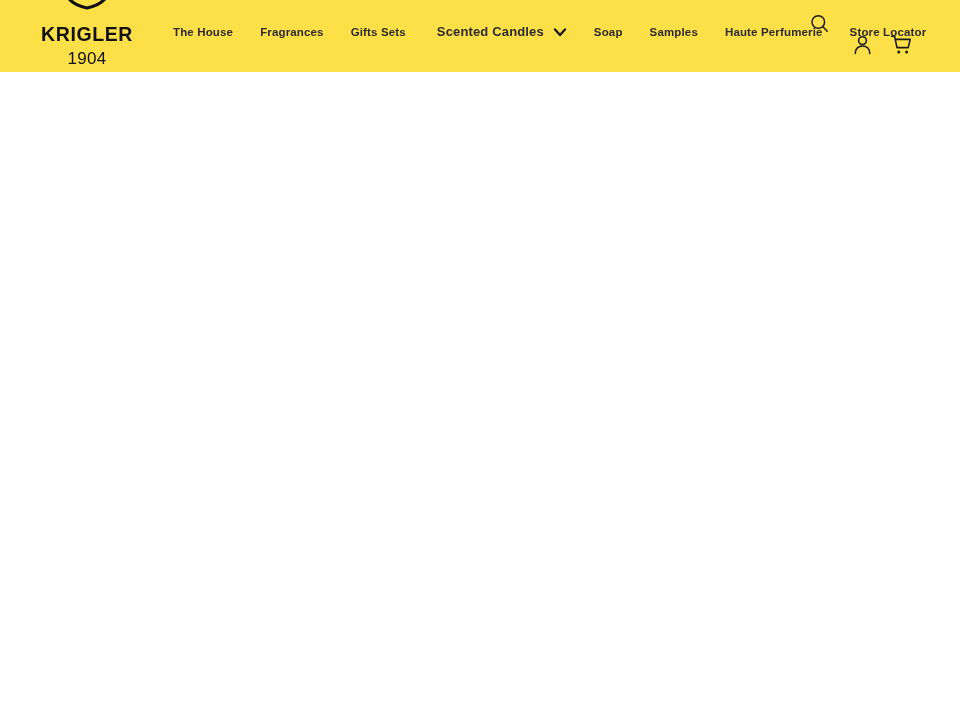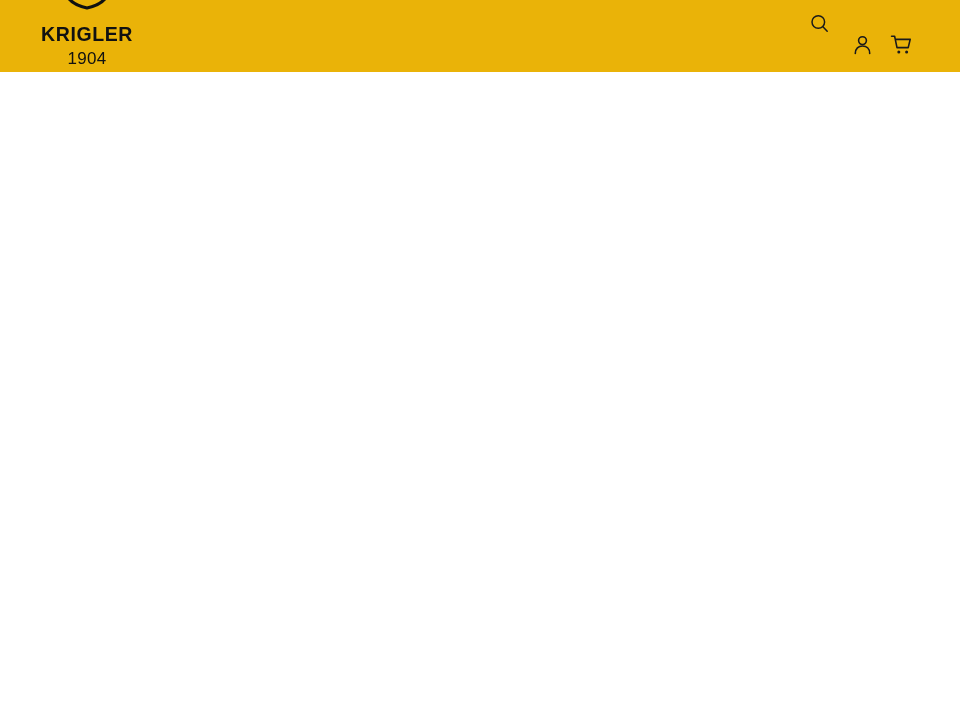--- a/index.html
+++ b/index.html
@@ -13,21 +13,21 @@
     font-family: "Liberation Sans", sans-serif;
     overflow: hidden;
     -webkit-font-smoothing: antialiased;
   }
 
   
   .site-header {
     position: relative;
     width: 960px;
     height: 72px;
-    background: #eab308;
+    background: #fde047;
   }
 
   
   .brand-logo {
     position: absolute;
     left: 37px;
     top: -26px;
     width: 100px;
     text-align: center;
     text-decoration: none;
@@ -150,20 +150,37 @@
 
   <a class="brand-logo" href="#">
     <svg class="crest" viewBox="0 0 54 50" aria-hidden="true">
       <path d="M6 -14 L48 -14 L48 16 C48 22 44 30 27 34 C10 30 6 22 6 16 Z" fill="none" stroke="#111111" stroke-width="3.2" stroke-linejoin="round"></path>
       <text x="27" y="12" text-anchor="middle" font-family="Liberation Sans, sans-serif" font-size="22" font-weight="bold" fill="#111111">M</text>
     </svg>
     <span class="brand-wordmark">KRIGLER</span>
     <span class="brand-year">1904</span>
   </a>
 
+  <nav class="primary-nav">
+    <a class="nav-link" href="#">The House</a>
+    <a class="nav-link" href="#">Fragrances</a>
+    <a class="nav-link" href="#">Gifts Sets</a>
+
+    <span class="nav-item-dropdown">
+      <a class="nav-link" href="#">Scented Candles</a>
+      <svg class="chevron-down" viewBox="0 0 16 16" aria-hidden="true">
+        <path d="M3 5.5 L8 11 L13 5.5" fill="none" stroke="#1a1a1a" stroke-width="2.4" stroke-linecap="round" stroke-linejoin="round"></path>
+      </svg>
+    </span>
+
+    <a class="nav-link" href="#">Soap</a>
+    <a class="nav-link" href="#">Samples</a>
+    <a class="nav-link" href="#">Haute Perfumerie</a>
+    <a class="nav-link" href="#">Store Locator</a>
+  </nav>
 
   <button class="search-button" aria-label="Search">
     <svg viewBox="0 0 21 21" width="21" height="21" aria-hidden="true">
       <circle cx="9.3" cy="9" r="6.3" fill="none" stroke="#1a1a1a" stroke-width="1.5"></circle>
       <line x1="13.9" y1="13.7" x2="18.2" y2="18.2" stroke="#1a1a1a" stroke-width="1.5" stroke-linecap="round"></line>
     </svg>
   </button>
 
   <button class="account-button" aria-label="Account">
     <svg viewBox="0 0 21 21" width="21" height="21" aria-hidden="true">

